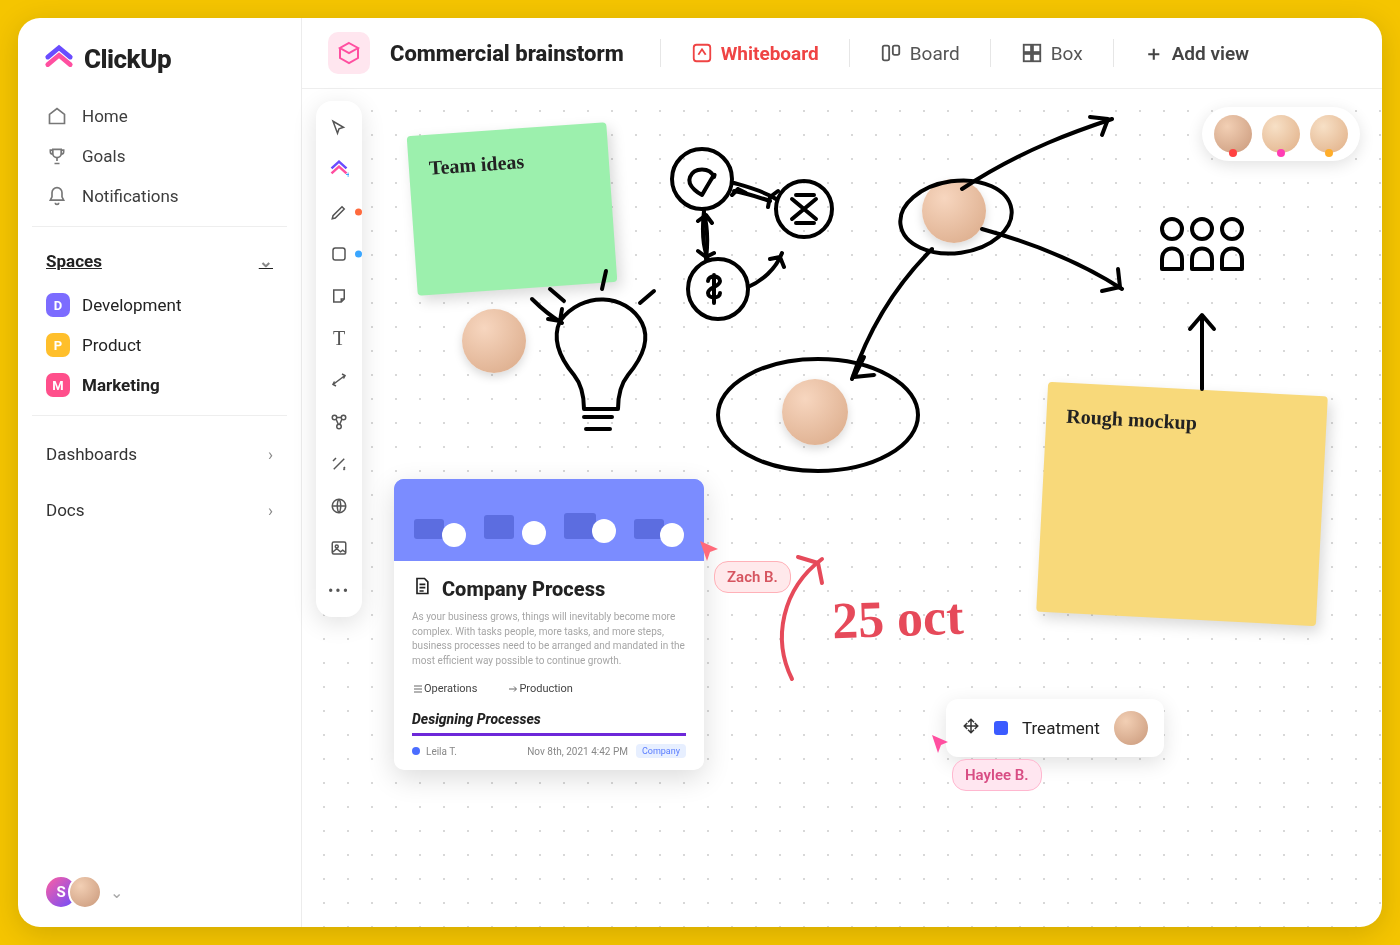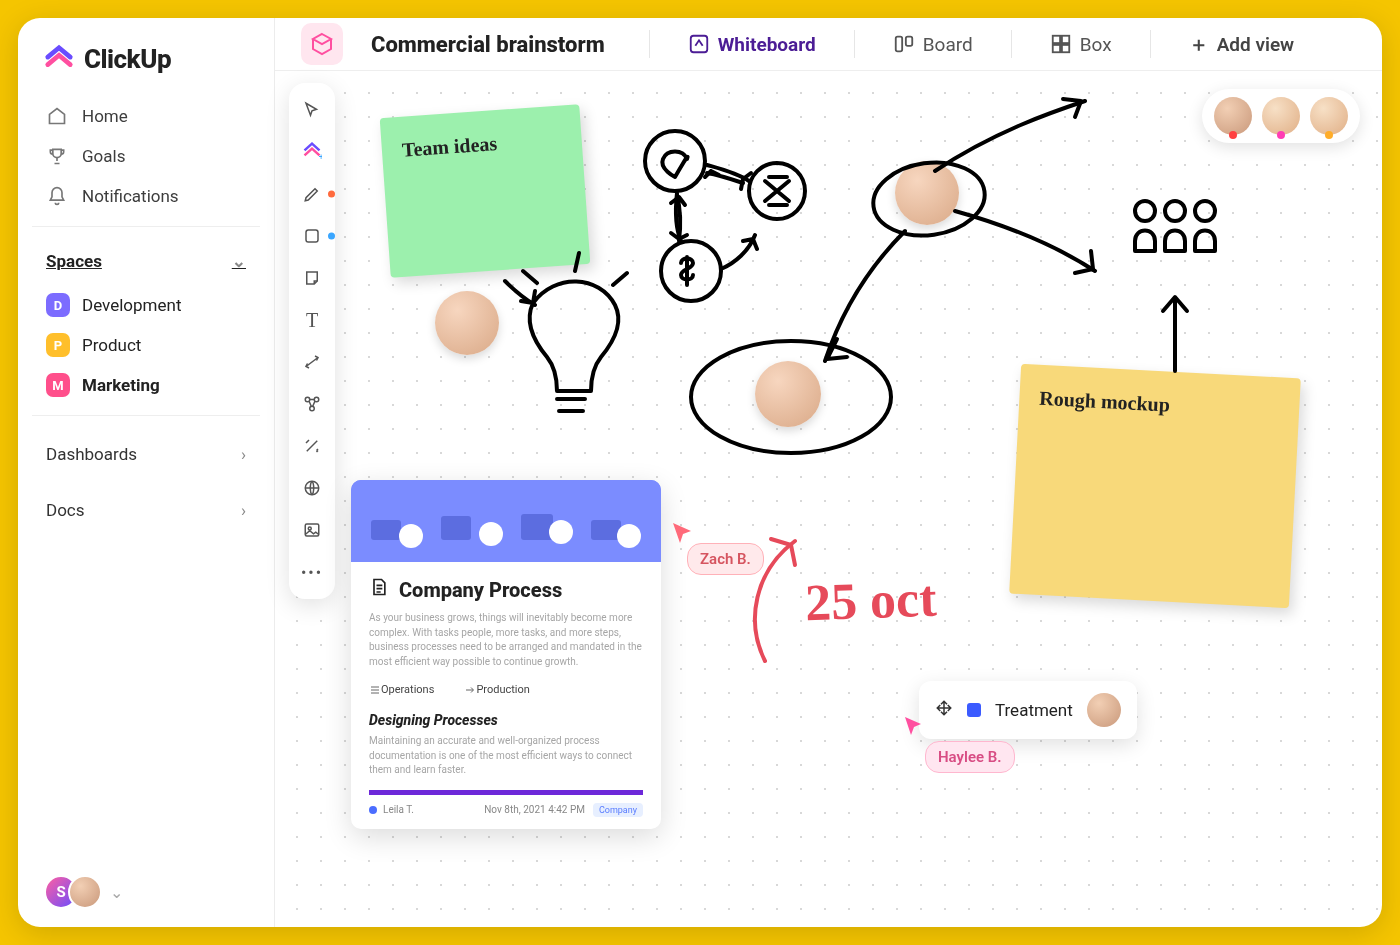--- a/index.html
+++ b/index.html
@@ -18,21 +18,21 @@
     border-radius: 22px;
     width: 100%;
     height: 100%;
     display: flex;
     box-shadow: 0 6px 30px rgba(0,0,0,.15);
     overflow: hidden;
   }
 
   
   .sidebar {
-    width: 257px;
+    width: 284px;
     border-right: 1px solid #ececec;
     display: flex;
     flex-direction: column;
     padding: 26px 14px 18px 14px;
     position: relative;
   }
   .logo { display:flex; align-items:center; gap:10px; padding:0 12px 22px 12px; }
   .logo-mark { width:30px; height:30px; position:relative; }
   .logo-text { font-weight:800; font-size:26px; letter-spacing:-0.5px; }
   .nav-item {
@@ -66,33 +66,33 @@
   .pres-av {
     width:34px; height:34px; border-radius:50%;
     border:2px solid #fff; margin-right:-10px;
     display:flex; align-items:center; justify-content:center;
     font-weight:700; color:#fff; font-size:15px;
   }
 
   
   .main { flex:1; display:flex; flex-direction:column; position:relative; }
   .topbar {
-    display:flex; align-items:center; gap:18px;
-    padding:5px 26px; border-bottom:1px solid #eee;
+    display:flex; align-items:center; gap:10px;
+    padding:14px 26px; border-bottom:1px solid #eee;
     font-size:19px;
   }
   .title-box {
     width:42px; height:42px; border-radius:10px; background:#ffe6ef;
     display:flex; align-items:center; justify-content:center; color:#ff4fa0;
     margin-right:10px;
   }
   .view-title { font-weight:800; font-size:22px; margin-right:14px; }
   .vsep { width:1px; height:28px; background:#e6e6e6; margin:0 12px; }
   .tab { display:flex; align-items:center; gap:8px; padding:6px 8px; cursor:pointer; color:#555; }
-  .tab.active { color:#4c1d95; font-weight:700; }
+  .tab.active { color:#ef4444; font-weight:700; }
   .tab svg { width:22px; height:22px; }
 
   
   .canvas-wrap { flex:1; position:relative; background-image:radial-gradient(#d8d8d8 1.4px, transparent 1.4px); background-size:24px 24px; background-position:10px 10px; }
 
   
   .top-presence {
     position:absolute; top:18px; right:22px;
     background:#fff; border-radius:40px; padding:8px 12px;
     display:flex; align-items:center; gap:10px;
@@ -131,21 +131,21 @@
     font-size:12px;
   }
   .doc-hero { height:82px; background:#7b8cff; position:relative; }
   .doc-body { padding:14px 18px 12px 18px; }
   .doc-title-row { display:flex; align-items:center; gap:10px; font-weight:800; font-size:20px; margin-bottom:8px; }
   .doc-desc { color:#a6a6a6; font-size:10px; line-height:1.45; margin-bottom:14px; }
   .doc-links { display:flex; gap:30px; font-size:11px; color:#444; margin-bottom:16px; }
   .doc-links span { display:flex; align-items:center; }
   .doc-sub { font-weight:800; font-size:14px; margin-bottom:6px;font-style:italic; }
   .doc-sub-desc { color:#a6a6a6; font-size:10px; line-height:1.45; margin-bottom:12px; }
-  .doc-foot { display:flex; align-items:center; justify-content:space-between; font-size:10px; color:#888; border-top:5px solid #6d28d9; padding-top:8px; }
+  .doc-foot { display:flex; align-items:center; justify-content:space-between; font-size:10px; color:#888; border-top:3px solid #6d28d9; padding-top:8px; }
   .doc-foot .u { display:flex; align-items:center; gap:6px; }
   .doc-foot .ud { width:8px; height:8px; border-radius:50%; background:#4b6dff; }
   .doc-foot .chip { background:#e7efff; color:#5a7dff; padding:2px 6px; border-radius:4px; font-size:9px; }
 
   
   .cursor-tag {
     position:absolute; padding:6px 12px; border-radius:14px;
     border:1.5px solid; font-weight:600; font-size:15px;
   }
   .cursor-ptr { position:absolute; }
@@ -447,21 +447,21 @@
 
         <path d="M230 210 c10 10 20 18 30 24 M258 232 l-12 -2 M258 232 l2 -12"></path>
       </svg>
 
       <svg class="ink-red" style="position:absolute; left:430px; top:440px; width:140px; height:160px; pointer-events:none">
         <path d="M60 150 c-20 -40 -10 -90 30 -120"></path>
         <path d="M86 34 l-20 -6 M86 34 l4 20"></path>
       </svg>
       <div class="hand-date" style="left:530px; top:500px;">25 oct</div>
 
-      <div class="doc-card" style="left:76px; top:390px;margin-top:19px;">
+      <div class="doc-card" style="left:92px; top:390px;">
         <div class="doc-hero">
           <svg width="100%" height="100%" viewBox="0 0 310 82" preserveAspectRatio="none">
             <rect width="310" height="82" fill="#7b8cff"></rect>
             <g fill="#5c6de0">
                 <rect x="20" y="40" width="30" height="20" rx="3"></rect>
                 <rect x="90" y="36" width="30" height="24" rx="3"></rect>
                 <rect x="170" y="34" width="32" height="26" rx="3"></rect>
                 <rect x="240" y="40" width="30" height="20" rx="3"></rect>
               </g>
             <g fill="#fff">
@@ -489,21 +489,20 @@
                 <span>Operations</span>
               </span>
             <span>
                 <svg width="12" height="12" viewBox="0 0 24 24" fill="none" stroke="#666" stroke-width="2">
                   <path d="M4 12h14M14 7l5 5-5 5"></path>
                 </svg>
                 <span>Production</span>
               </span>
           </div>
           <div class="doc-sub">Designing Processes</div>
-          <div class="doc-sub-desc">Maintaining an accurate and well-organized process documentation is one of the most efficient ways to connect them and learn faster.</div>
           <div class="doc-foot">
             <span class="u">
                 <span class="ud"></span>
                 <span>Leila T.</span>
               </span>
             <span style="display:flex;gap:8px;align-items:center">
               <span>Nov 8th, 2021  4:42 PM</span>
               <span class="chip">Company</span>
             </span>
           </div>

